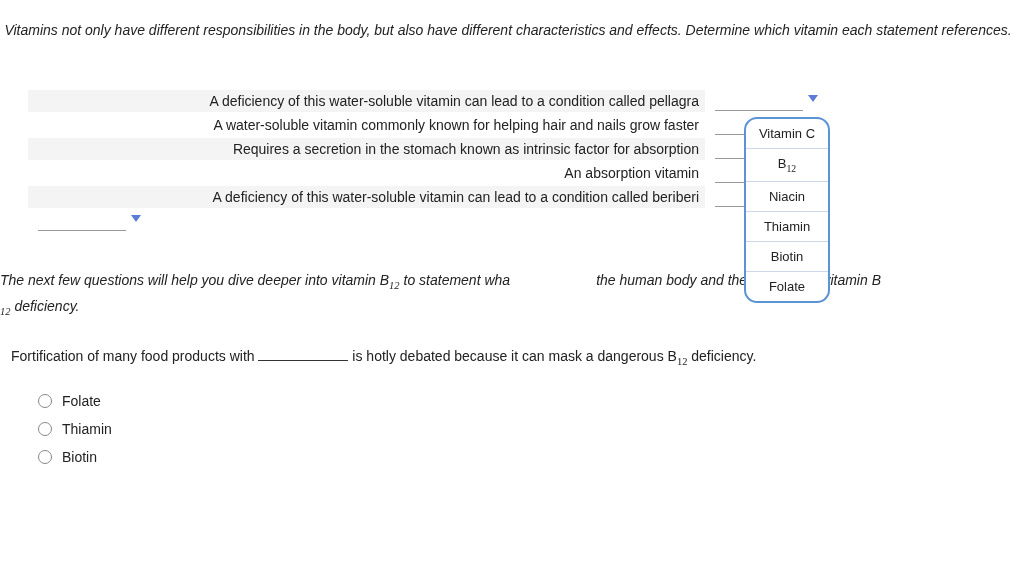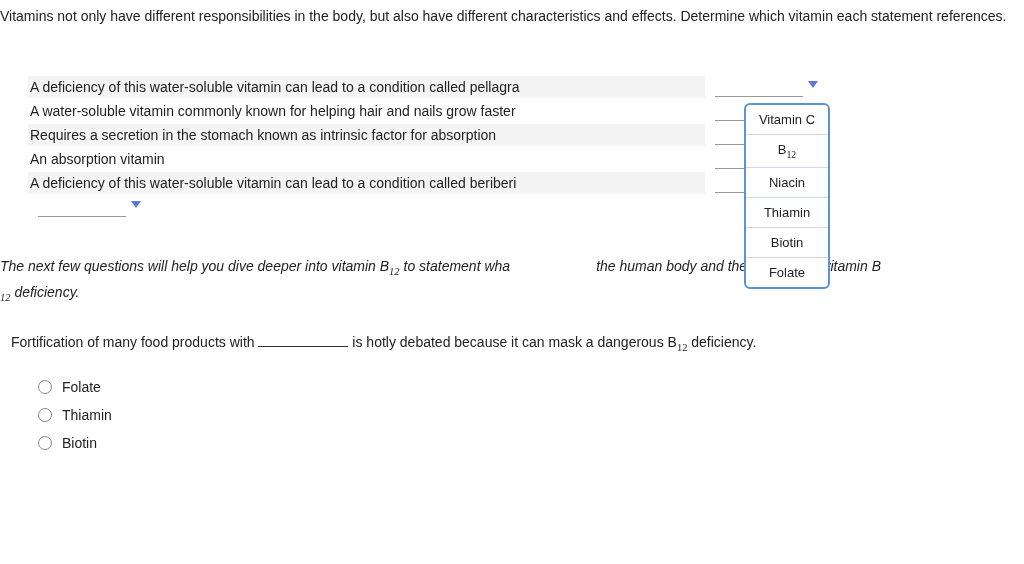--- a/index.html
+++ b/index.html
@@ -7,35 +7,38 @@
       font-family: Arial, Helvetica, sans-serif;
       font-size: 14px;
       color: #222;
       background: #fff;
       width: 1024px;
       height: 564px;
       position: relative;
       overflow: hidden;
     }
     .intro {
-      padding: 6px 8px 8px 0;
+      font-style: italic;
+      padding: 20px 8px 8px 0;
       line-height: 1.5;
+      text-align: center;
     }
     .match-block {
       margin: 40px 0 0 28px;
       position: relative;
     }
     .statements {
       width: 775px;
     }
     .statement-row {
       display: flex;
       align-items: center;
       height: 24px;
       position: relative;
+      text-align: right;
     }
     .statement-row:nth-child(odd) .statement-text {
       background: #f4f4f4;
     }
     .statement-text {
       flex: 1;
       padding: 3px 6px 3px 2px;
       font-size: 14px;
     }
     .drop-slot {
@@ -53,21 +56,21 @@
       border-left: 5px solid transparent;
       border-right: 5px solid transparent;
       border-top: 7px solid #5b7bd6;
     }
     .options-box {
       position: absolute;
       left: 716px;
       top: 28px;
       width: 86px;
       border: 2px solid #5b93d6;
-      border-radius: 6px;
+      border-radius: 13px;
       background: #fff;
       z-index: 5;
     }
     .opt {
       padding: 7px 4px;
       text-align: center;
       font-size: 13px;
       border-bottom: 1px solid #cfd8e8;
       cursor: pointer;
     }

